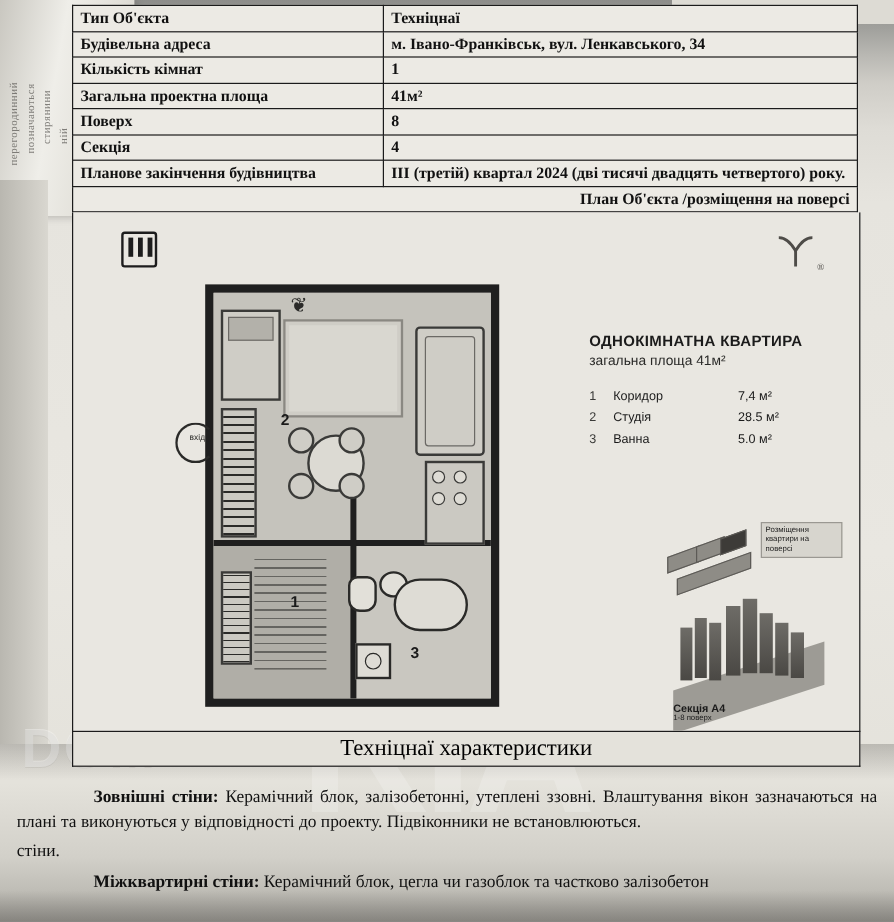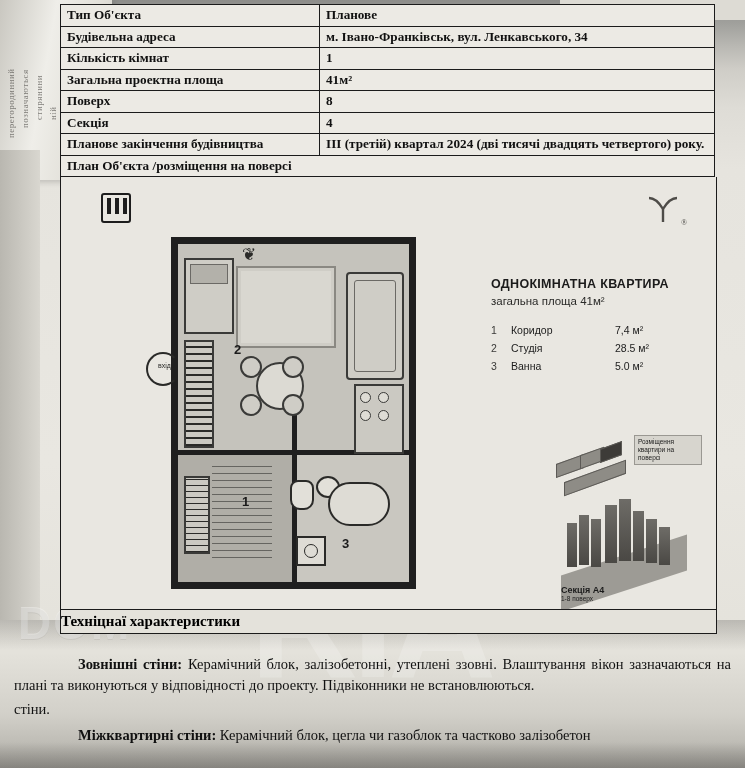--- a/index.html
+++ b/index.html
@@ -20,21 +20,21 @@
   
   .wm{position:absolute;left:18px;top:596px;font-family:"Liberation Sans",sans-serif;font-weight:700;font-size:46px;color:rgba(255,255,255,.34);letter-spacing:2px;text-shadow:0 1px 0 rgba(0,0,0,.06);}
   .wm2{position:absolute;left:250px;top:565px;font-family:"Liberation Sans",sans-serif;font-weight:700;font-size:150px;color:rgba(255,255,255,.20);line-height:.8;letter-spacing:-6px;}
 
   
   .doc{position:absolute;left:60px;top:4px;width:655px;}
   table.t{border-collapse:collapse;width:655px;background:#eceae4;}
   table.t td{border:1px solid #1b1b1b;padding:2px 6px;font-size:13.2px;color:#111;vertical-align:top;line-height:1.25;}
   td.lab{width:246px;font-weight:700;}
   td.val{font-weight:700;}
-  .secthead{text-align:left;font-weight:700;font-size:13.5px;padding:3px 0;}
+  .secthead{text-align:right;font-weight:700;font-size:13.5px;padding:3px 0;}
 
   
   .planwrap{position:relative;width:655px;height:432px;border:1px solid #1b1b1b;border-top:none;background:#e9e7e1;overflow:hidden;}
 
   .brand{position:absolute;left:40px;top:16px;display:flex;align-items:center;gap:9px;}
   .brandmark{width:26px;height:26px;border:2.5px solid #1d1d1d;border-radius:3px;position:relative;}
   .brandmark:before{content:"";position:absolute;left:4px;top:3px;width:4px;height:16px;background:#1d1d1d;}
   .brandmark:after{content:"";position:absolute;left:12px;top:3px;width:4px;height:16px;background:#1d1d1d;box-shadow:8px 0 0 #1d1d1d;}
   .brandtext{font-family:"Liberation Sans",sans-serif;font-weight:700;font-size:21px;letter-spacing:1.2px;color:#1b1b1b;}
 
@@ -94,21 +94,21 @@
   .locnote{position:absolute;left:78px;top:-2px;width:60px;font-family:"Liberation Sans",sans-serif;font-size:6.5px;line-height:1.25;color:#1b1b1b;
            background:#d7d5ce;border:1px solid #9a9892;padding:2px 3px;}
   
   .bldg{position:absolute;left:500px;top:320px;width:130px;height:95px;}
   .blk{position:absolute;background:linear-gradient(180deg,#6e6c67,#4a4844);}
   .base{position:absolute;left:0;top:58px;width:126px;height:36px;background:#9d9b95;transform:skewY(-18deg);}
   .seclabel{position:absolute;left:500px;top:408px;font-family:"Liberation Sans",sans-serif;font-weight:700;font-size:9px;color:#1b1b1b;}
   .seclabel small{display:block;font-weight:400;font-size:6.5px;}
 
   
-  .techhead{width:655px;border:1px solid #1b1b1b;border-top:none;font-weight:700;font-size:15px;padding:3px 0;background:#e4e2db;}
+  .techhead{width:655px;border:1px solid #1b1b1b;border-top:none;text-align:center;font-weight:400;font-size:19px;padding:3px 0;background:#e4e2db;}
   .techbody{position:absolute;left:0;top:654px;width:745px;padding:0;}
   .para{font-size:14.5px;color:#111;line-height:1.42;margin:0 14px 4px 14px;text-align:justify;}
   .para b{font-weight:700;margin-left:40px;}
   .para.first{text-indent:24px;}
   .cut{overflow:hidden;height:22px;}
 </style>
 </head>
 <body>
 
 <div class="page">
@@ -127,21 +127,21 @@
 
   <div class="wm">DOM</div>
   <div class="wm2">RIA</div>
 
   <div class="doc">
 
     <table class="t">
       <tbody>
           <tr>
         <td class="lab">Тип Об'єкта</td>
-        <td class="val">Планове</td>
+        <td class="val">Техніцнаї</td>
       </tr>
       <tr>
         <td class="lab">Будівельна адреса</td>
         <td class="val">м. Івано-Франківськ, вул. Ленкавського, 34</td>
       </tr>
       <tr>
         <td class="lab">Кількість кімнат</td>
         <td class="val">1</td>
       </tr>
       <tr>

